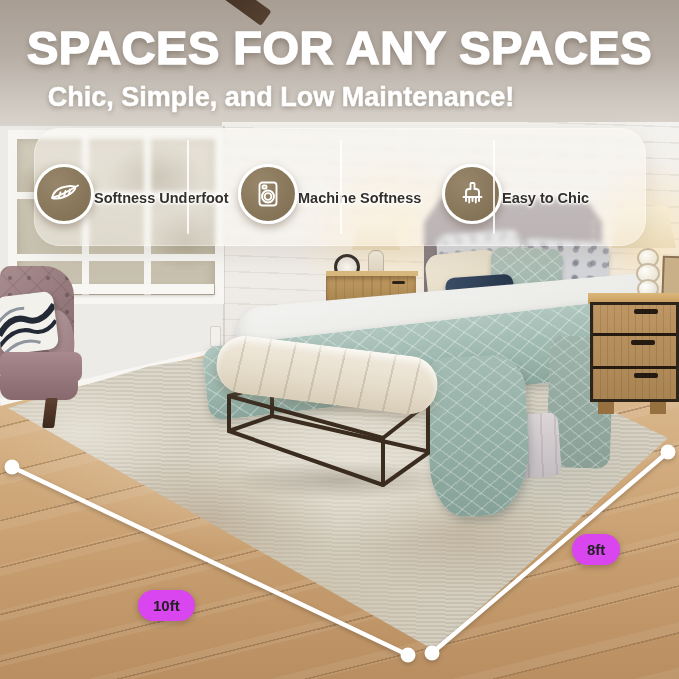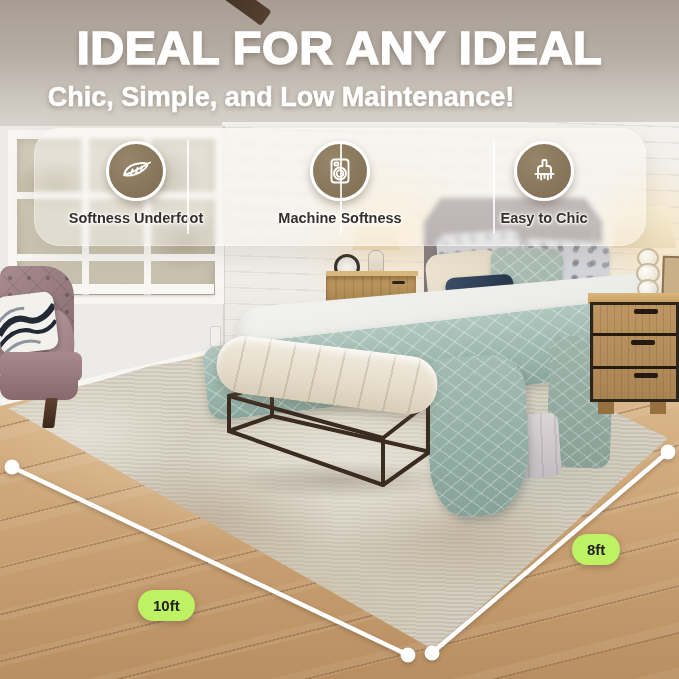--- a/index.html
+++ b/index.html
@@ -185,33 +185,33 @@
   
   .title{left:0;top:20px;width:679px;text-align:center;color:#fff;font-weight:700;
     font-size:47px;letter-spacing:.5px;-webkit-text-stroke:1.6px #fff;
     text-shadow:0 3px 6px rgba(70,58,45,.45);}
   .subtitle{left:0;top:82px;width:562px;text-align:center;color:#fff;font-weight:700;
     font-size:27px;-webkit-text-stroke:.5px #fff;text-shadow:0 2px 5px rgba(70,58,45,.4);}
   .features-panel{left:34px;top:128px;width:612px;height:118px;border-radius:26px;
     background:rgba(252,250,246,.42);backdrop-filter:blur(2.5px);
     box-shadow:0 8px 24px rgba(120,105,85,.15), inset 0 0 0 1px rgba(255,255,255,.3);
     display:flex;}
-  .feature{flex:1 1 0;display:flex;flex-direction:column;align-items:center;padding-top:13px;}
+  .feature{flex:1 1 0;display:flex;flex-direction:row;align-items:center;padding-top:13px;}
   .feature-badge{width:54px;height:54px;border-radius:50%;border:3px solid #fff;
     background:radial-gradient(circle at 35% 30%, #98866a, #7e6c50);
     box-shadow:0 4px 8px rgba(80,60,40,.35);display:flex;align-items:center;justify-content:center;}
   .feature-badge svg{width:32px;height:32px;}
   .feature-label{margin-top:9px;font-size:14.5px;font-weight:700;color:#33302c;white-space:nowrap;
     text-shadow:0 0 3px #fff,0 0 3px #fff,0 0 6px #fff,0 1px 2px rgba(255,255,255,.95);}
   .divider{top:140px;width:2px;height:94px;background:rgba(255,255,255,.85);border-radius:1px;}
   .d1{left:187px;} .d2{left:340px;} .d3{left:493px;}
 
   .dim-svg{left:0;top:0;width:679px;height:679px;pointer-events:none;
     filter:drop-shadow(0 2px 2px rgba(60,45,30,.3));}
-  .dim-pill{background:#bef264;border-radius:20px;padding:7px 15px;font-size:15px;font-weight:700;
+  .dim-pill{background:#d946ef;border-radius:20px;padding:7px 15px;font-size:15px;font-weight:700;
     color:#222;box-shadow:0 2px 6px rgba(40,30,20,.3);}
   .pill-left{left:138px;top:550px;margin-top:40px;}
   .pill-right{left:572px;top:534px;}
 
   .icon-stroke{fill:none;stroke:#fff;stroke-width:1.9;stroke-linecap:round;stroke-linejoin:round;}
 </style>
 </head>
 <body>
 
 <div class="stage">
@@ -307,21 +307,21 @@
     <g fill="#fff">
       <circle cx="12" cy="467" r="7.5"></circle>
       <circle cx="408" cy="655" r="7.5"></circle>
       <circle cx="668" cy="452" r="7.5"></circle>
       <circle cx="432" cy="653" r="7.5"></circle>
     </g>
   </svg>
   <div class="abs dim-pill pill-left">10ft</div>
   <div class="abs dim-pill pill-right">8ft</div>
 
-  <div class="abs title">IDEAL FOR ANY IDEAL</div>
+  <div class="abs title">SPACES FOR ANY SPACES</div>
   <div class="abs subtitle">Chic, Simple, and Low Maintenance!</div>
 
   <div class="abs features-panel">
 
     <div class="feature">
       <div class="feature-badge">
         <svg viewBox="0 0 32 32">
           <path class="icon-stroke" d="M4,20 Q6,12 14,9.5 Q22,7 26,8.5 Q28,9.2 27,11 Q24,16 16,19 Q9,21.5 4,20 Z"></path>
           <path class="icon-stroke" d="M5,19.5 Q14,17 26.5,9.5"></path>
           <path class="icon-stroke" d="M11,19 L12.5,14.5 M16,18 L17.5,13 M21,16 L22,11.5"></path>

